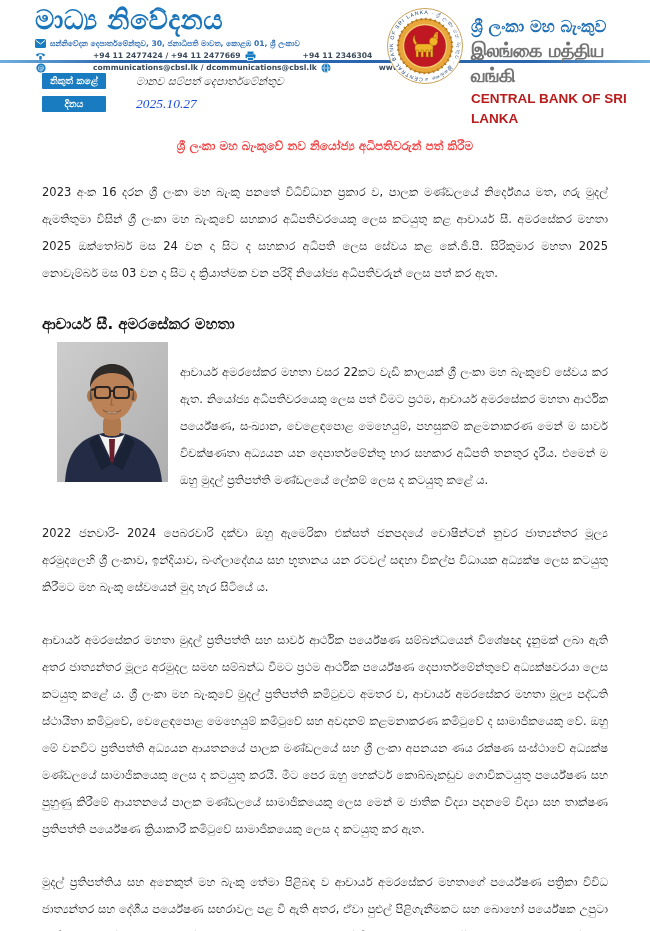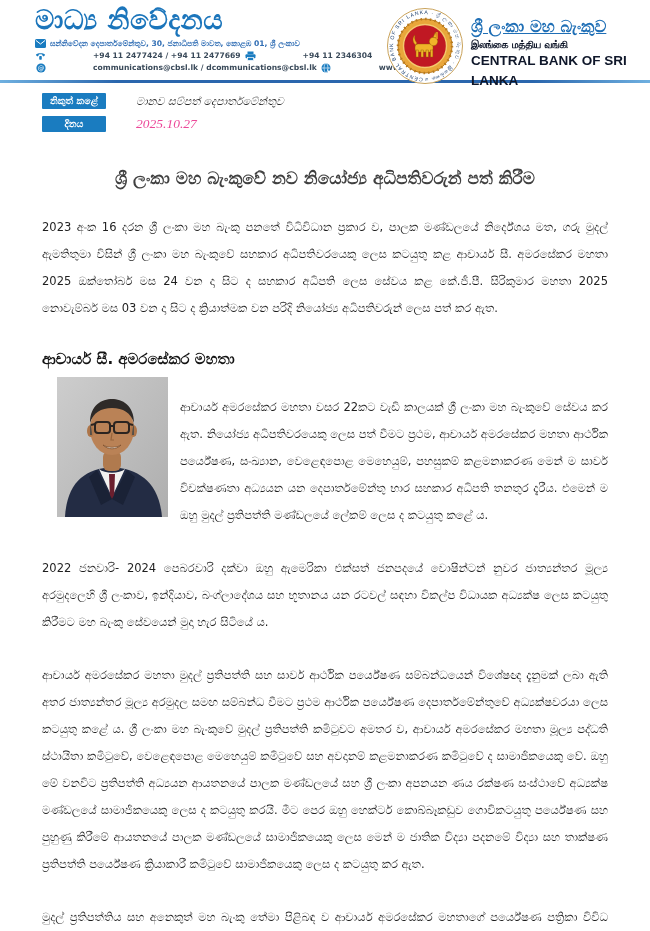--- a/index.html
+++ b/index.html
@@ -3,47 +3,47 @@
 <meta charset="utf-8">
 <style>
   * { margin:0; padding:0; box-sizing:border-box; }
   html,body { background:#e8e8e8; }
   .page{
     width:650px; height:931px; margin:0 auto; background:#ffffff;
     font-family:"DejaVu Sans", sans-serif; color:#1f1f1f; position:relative;
     overflow:hidden;
   }
   
-  .header{ display:flex; justify-content:space-between; padding:5px 18px 0 35px; height:80px; }
+  .header{ display:flex; justify-content:space-between; padding:5px 18px 0 35px; height:60px; }
   .header-left{ width:352px; }
   .brand-title{ font-size:27px; font-weight:bold; color:#1b75bb; line-height:1.1; letter-spacing:.5px; }
   .contact-lines{ margin-top:3px; }
   .contact-line{ display:flex; align-items:center; gap:4px; font-size:7.6px; line-height:12px; white-space:nowrap; }
   .contact-line .txt-blue{ color:#2f6db4; font-weight:bold; }
   .contact-line .txt-dark{ color:#3a4a5a; font-weight:bold;margin-left:43px; }
   .cicon{ display:inline-flex; width:11px; height:10px; align-items:center; justify-content:center; flex:0 0 auto; }
   
   .header-right{ display:flex; align-items:flex-start; gap:8px; padding-top:3px; }
   .emblem{ width:76px; height:76px; flex:0 0 auto; }
   .bank-names{ padding-top:9px; }
-  .bank-name-si{ font-size:16.5px; font-weight:bold; color:#1f6fb6; line-height:1.25;text-decoration:underline; }
-  .bank-name-ta{ font-size:10px; font-weight:bold; color:#0f172a; line-height:1.35; }
-  .bank-name-en{ font-size:13.5px; font-weight:bold; color:#0f172a; line-height:1.5; font-family:"Liberation Sans", sans-serif; }
+  .bank-name-si{ font-size:16.5px; font-weight:bold; color:#1f6fb6; line-height:1.25; }
+  .bank-name-ta{ font-size:19px; font-weight:bold; color:#737373; line-height:1.35; }
+  .bank-name-en{ font-size:13.5px; font-weight:bold; color:#b91c1c; line-height:1.5; font-family:"Liberation Sans", sans-serif; }
   
   .divider{ height:3px; background:linear-gradient(to right,#6fb0e0,#2a66ad 18%,#2a66ad 82%,#6fb0e0); margin-top:0px; }
   
   .meta{ margin:10px 0 0 42px; }
   .meta-row{ display:flex; align-items:center; margin-bottom:7px; }
   .meta-badge{ background:#1a7cc0; color:#ffffff; font-size:9.5px; font-weight:bold;
     width:64px; text-align:center; padding:2px 2px; border-radius:1px; }
   .meta-value{ margin-left:30px; font-size:11px; color:#2c2c2c;font-style:italic; }
-  .meta-value.date{ font-family:"Liberation Serif", serif; font-size:13.5px; color:#ec4899; }
+  .meta-value.date{ font-family:"Liberation Serif", serif; font-size:13.5px; color:#1d4ed8; }
   
   .article{ margin:0 42px; }
-  .article-title{ text-align:center; font-weight:bold; font-size:17px; margin-top:36px; color:#404040; }
+  .article-title{ text-align:center; font-weight:bold; font-size:12px; margin-top:27px; color:#ef4444; }
   p.body-par{ text-align:justify; font-size:11.5px; line-height:27px; margin-top:26px; color:#1f1f1f; }
   .subheading{ font-weight:bold; font-size:15px; margin-top:28px; color:#141414; }
   .photo-wrap{ float:left; width:111px; height:140px; margin:9px 12px 2px 15px; background:#c4c4c4; }
   .photo-wrap svg{ display:block; }
   .par-with-photo{ margin-top:0; }
   .after-photo{ clear:both; }
 </style>
 </head>
 <body>
 

